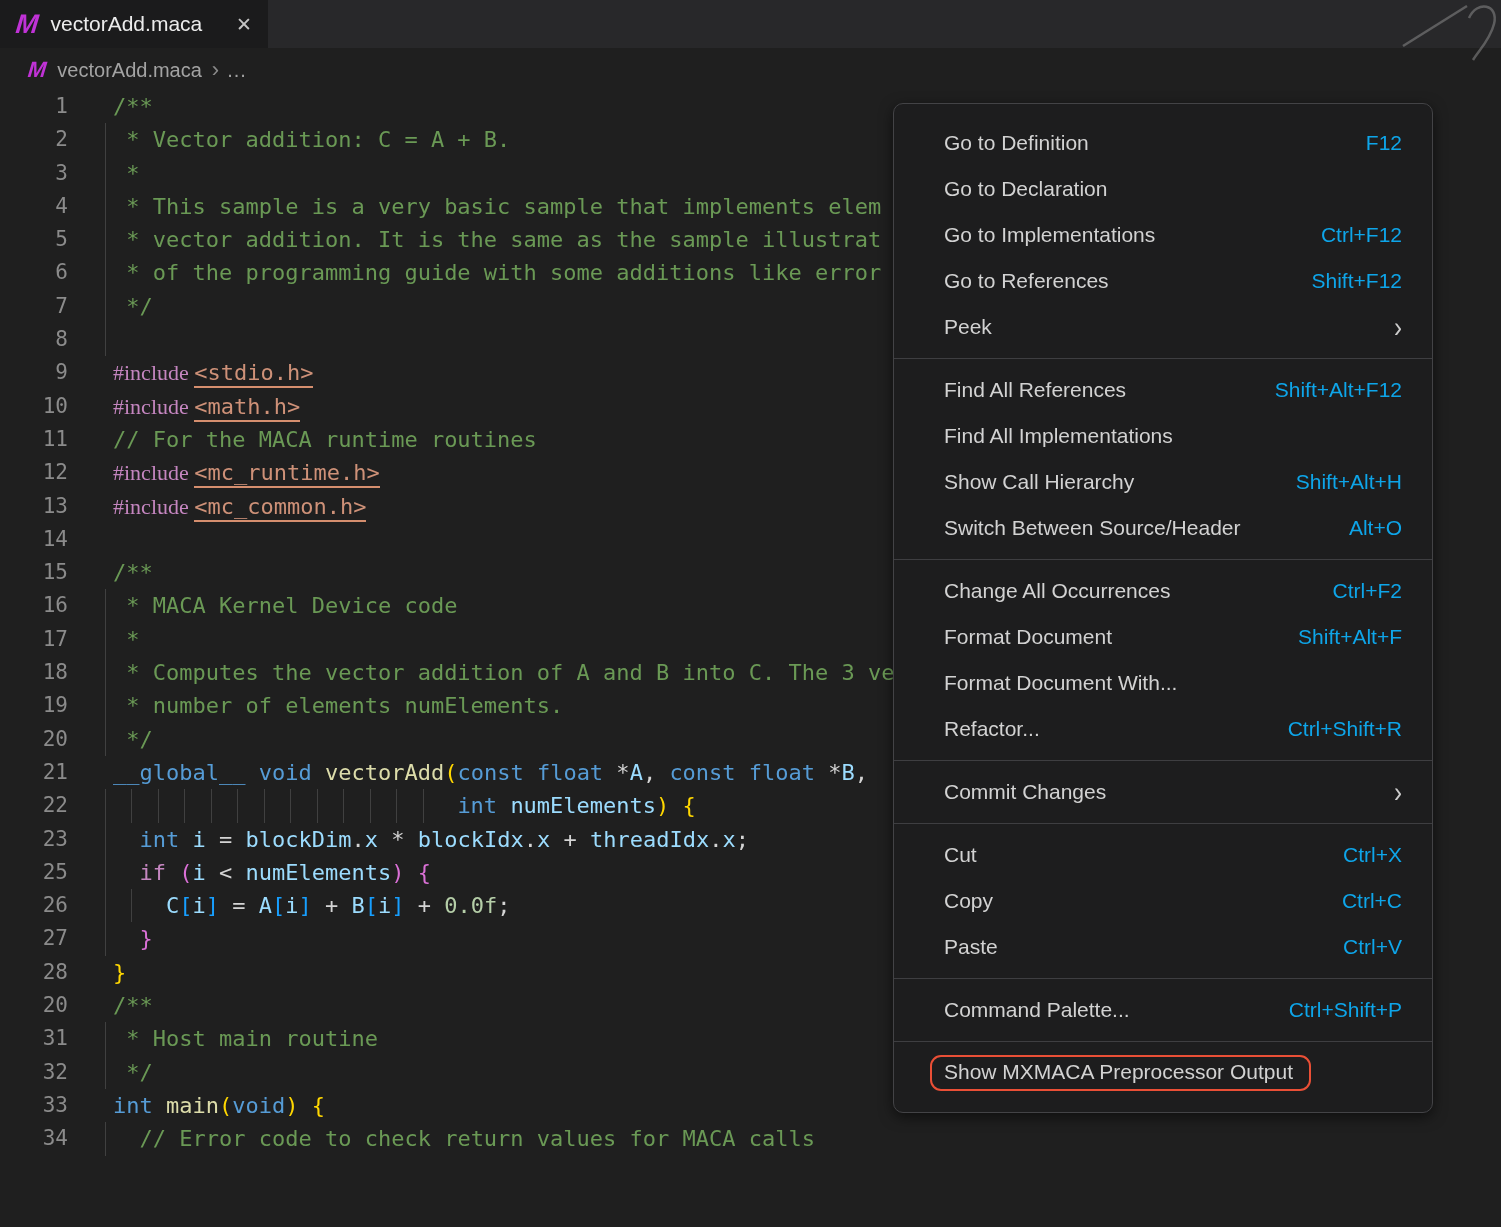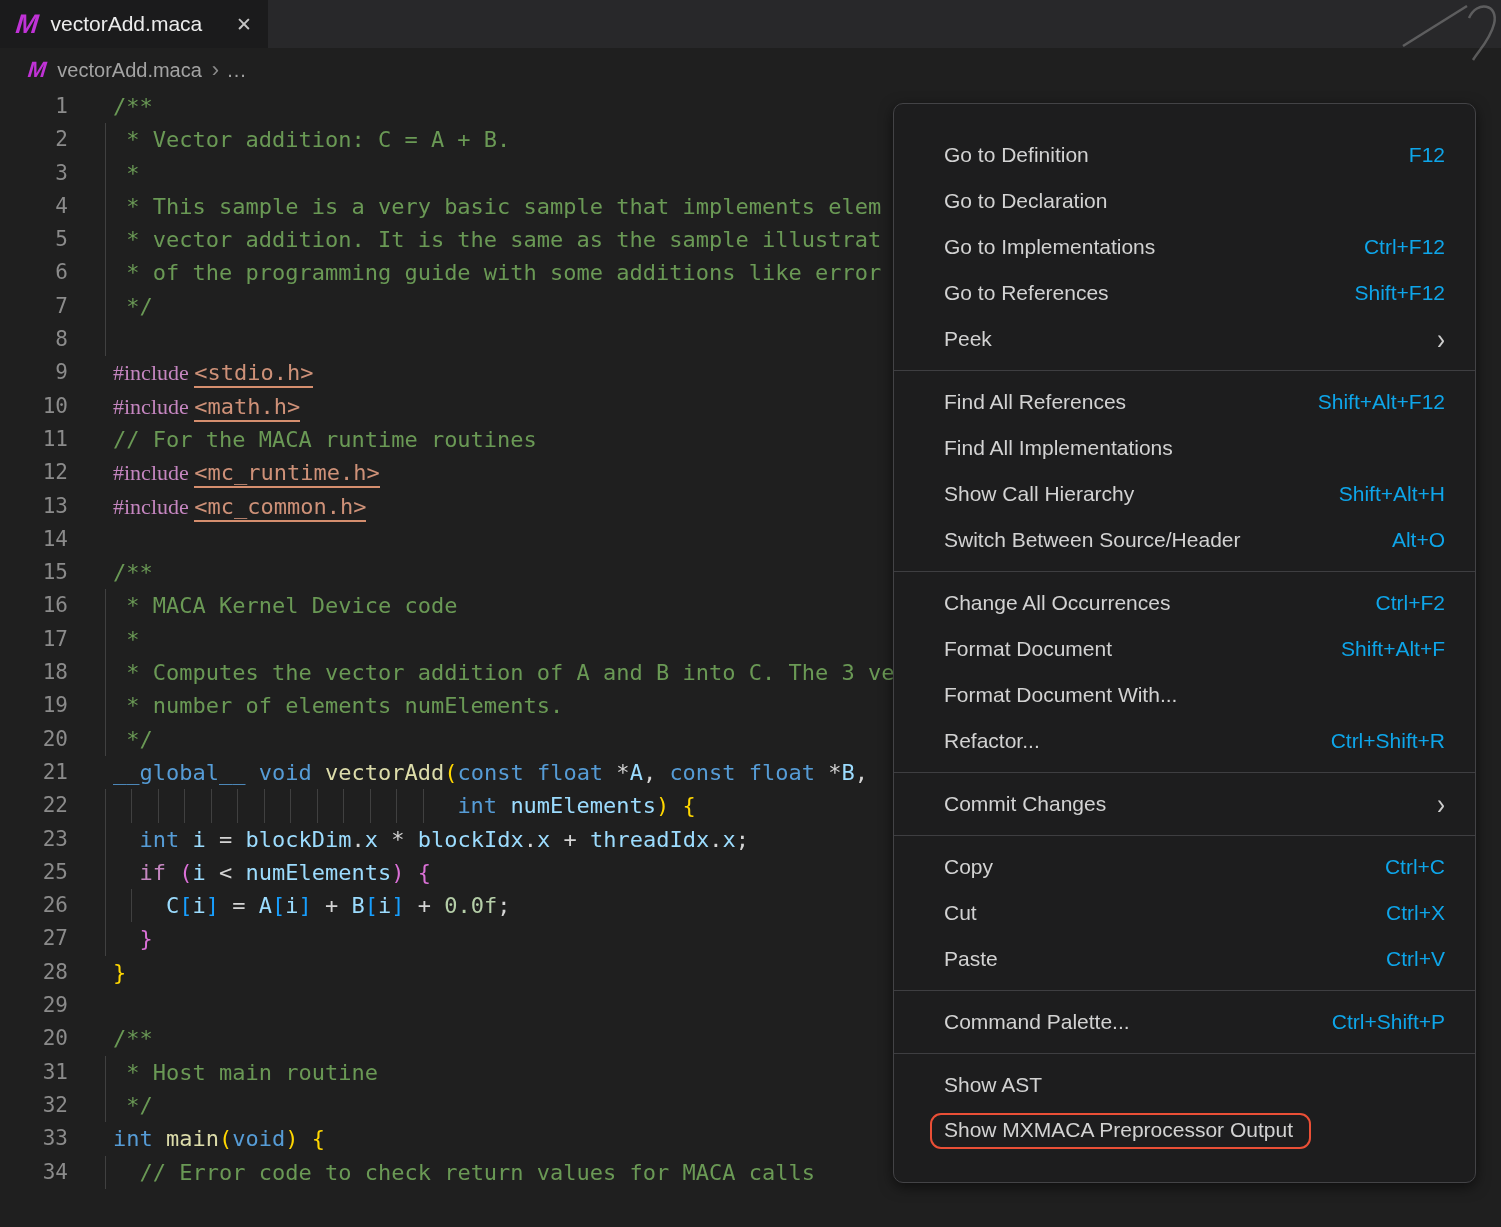--- a/index.html
+++ b/index.html
@@ -49,23 +49,23 @@
   .kc{color:#C586C0;}
   .f {color:#DCDCAA;}
   .v {color:#9CDCFE;}
   .n {color:#B5CEA8;}
   .o {color:#D4D4D4;}
   .b1{color:#FFD700;}
   .b2{color:#DA70D6;}
   .b3{color:#179FFF;}
   
   #menu{
-    position:absolute;left:893px;top:103px;width:583px;box-sizing:border-box;
+    position:absolute;left:893px;top:103px;width:540px;box-sizing:border-box;
     background:#1d1d1e;border:1px solid #434346;border-radius:10px;
-    box-shadow:0 4px 14px rgba(0,0,0,.55);padding:28px 0;z-index:10;
+    box-shadow:0 4px 14px rgba(0,0,0,.55);padding:16px 0;z-index:10;
   }
   .mi{
     height:46px;display:flex;align-items:center;
     padding:0 30px 0 50px;color:#d2d2d2;font-size:21px;cursor:default;
   }
   .mi .lbl{white-space:nowrap;}
   .mi .sc{margin-left:auto;color:#0ea5e9;font-size:21px;}
   .mi .chev{margin-left:auto;color:#cccccc;font-size:24px;transform:scaleY(1.25);line-height:1;}
   .msep{height:1px;background:#3e3e41;margin:8px 0;}
   .hlbox{
@@ -119,21 +119,20 @@
     <div class="code-line"><span class="ln">18</span><span class="lc"><span class="guide" style="left: calc(0ch - 8px);"></span><span class="tok c"> * Computes the vector addition of A and B into C. The 3 ve</span></span></div>
     <div class="code-line"><span class="ln">19</span><span class="lc"><span class="guide" style="left: calc(0ch - 8px);"></span><span class="tok c"> * number of elements numElements.</span></span></div>
     <div class="code-line"><span class="ln">20</span><span class="lc"><span class="guide" style="left: calc(0ch - 8px);"></span><span class="tok c"> */</span></span></div>
     <div class="code-line"><span class="ln">21</span><span class="lc"><span class="tok k">__global__</span><span class="tok o"> </span><span class="tok k">void</span><span class="tok o"> </span><span class="tok f">vectorAdd</span><span class="tok b1">(</span><span class="tok k">const</span><span class="tok o"> </span><span class="tok k">float</span><span class="tok o"> *</span><span class="tok v">A</span><span class="tok o">, </span><span class="tok k">const</span><span class="tok o"> </span><span class="tok k">float</span><span class="tok o"> *</span><span class="tok v">B</span><span class="tok o">,</span></span></div>
     <div class="code-line"><span class="ln">22</span><span class="lc"><span class="guide" style="left: calc(0ch - 8px);"></span><span class="guide" style="left: calc(2ch - 8px);"></span><span class="guide" style="left: calc(4ch - 8px);"></span><span class="guide" style="left: calc(6ch - 8px);"></span><span class="guide" style="left: calc(8ch - 8px);"></span><span class="guide" style="left: calc(10ch - 8px);"></span><span class="guide" style="left: calc(12ch - 8px);"></span><span class="guide" style="left: calc(14ch - 8px);"></span><span class="guide" style="left: calc(16ch - 8px);"></span><span class="guide" style="left: calc(18ch - 8px);"></span><span class="guide" style="left: calc(20ch - 8px);"></span><span class="guide" style="left: calc(22ch - 8px);"></span><span class="guide" style="left: calc(24ch - 8px);"></span><span class="tok o">                          </span><span class="tok k">int</span><span class="tok o"> </span><span class="tok v">numElements</span><span class="tok b1">)</span><span class="tok o"> </span><span class="tok b1">{</span></span></div>
     <div class="code-line"><span class="ln">23</span><span class="lc"><span class="guide" style="left: calc(0ch - 8px);"></span><span class="tok o">  </span><span class="tok k">int</span><span class="tok o"> </span><span class="tok v">i</span><span class="tok o"> = </span><span class="tok v">blockDim</span><span class="tok o">.</span><span class="tok v">x</span><span class="tok o"> * </span><span class="tok v">blockIdx</span><span class="tok o">.</span><span class="tok v">x</span><span class="tok o"> + </span><span class="tok v">threadIdx</span><span class="tok o">.</span><span class="tok v">x</span><span class="tok o">;</span></span></div>
     <div class="code-line"><span class="ln">25</span><span class="lc"><span class="guide" style="left: calc(0ch - 8px);"></span><span class="tok o">  </span><span class="tok kc">if</span><span class="tok o"> </span><span class="tok b2">(</span><span class="tok v">i</span><span class="tok o"> &lt; </span><span class="tok v">numElements</span><span class="tok b2">)</span><span class="tok o"> </span><span class="tok b2">{</span></span></div>
     <div class="code-line"><span class="ln">26</span><span class="lc"><span class="guide" style="left: calc(0ch - 8px);"></span><span class="guide" style="left: calc(2ch - 8px);"></span><span class="tok o">    </span><span class="tok v">C</span><span class="tok b3">[</span><span class="tok v">i</span><span class="tok b3">]</span><span class="tok o"> = </span><span class="tok v">A</span><span class="tok b3">[</span><span class="tok v">i</span><span class="tok b3">]</span><span class="tok o"> + </span><span class="tok v">B</span><span class="tok b3">[</span><span class="tok v">i</span><span class="tok b3">]</span><span class="tok o"> + </span><span class="tok n">0.0f</span><span class="tok o">;</span></span></div>
     <div class="code-line"><span class="ln">27</span><span class="lc"><span class="guide" style="left: calc(0ch - 8px);"></span><span class="tok o">  </span><span class="tok b2">}</span></span></div>
     <div class="code-line"><span class="ln">28</span><span class="lc"><span class="tok b1">}</span></span></div>
-    <div class="code-line"><span class="ln">29</span><span class="lc"></span></div>
     <div class="code-line"><span class="ln">20</span><span class="lc"><span class="tok c">/**</span></span></div>
     <div class="code-line"><span class="ln">31</span><span class="lc"><span class="guide" style="left: calc(0ch - 8px);"></span><span class="tok c"> * Host main routine</span></span></div>
     <div class="code-line"><span class="ln">32</span><span class="lc"><span class="guide" style="left: calc(0ch - 8px);"></span><span class="tok c"> */</span></span></div>
     <div class="code-line"><span class="ln">33</span><span class="lc"><span class="tok k">int</span><span class="tok o"> </span><span class="tok f">main</span><span class="tok b1">(</span><span class="tok k">void</span><span class="tok b1">)</span><span class="tok o"> </span><span class="tok b1">{</span></span></div>
     <div class="code-line"><span class="ln">34</span><span class="lc"><span class="guide" style="left: calc(0ch - 8px);"></span><span class="tok o">  </span><span class="tok c">// Error code to check return values for MACA calls</span></span></div>
   </div>
 
 <div id="menu">
     <div class="mi">
       <span class="lbl">Go to Definition</span>
@@ -186,36 +185,33 @@
       <span class="lbl">Refactor...</span>
       <span class="sc">Ctrl+Shift+R</span>
     </div>
     <div class="msep"></div>
     <div class="mi">
       <span class="lbl">Commit Changes</span>
       <span class="chev">›</span>
     </div>
     <div class="msep"></div>
     <div class="mi">
+      <span class="lbl">Cut</span>
+      <span class="sc">Ctrl+X</span>
+    </div>
+    <div class="mi">
       <span class="lbl">Copy</span>
       <span class="sc">Ctrl+C</span>
     </div>
     <div class="mi">
-      <span class="lbl">Cut</span>
-      <span class="sc">Ctrl+X</span>
-    </div>
-    <div class="mi">
       <span class="lbl">Paste</span>
       <span class="sc">Ctrl+V</span>
     </div>
     <div class="msep"></div>
     <div class="mi">
       <span class="lbl">Command Palette...</span>
       <span class="sc">Ctrl+Shift+P</span>
     </div>
     <div class="msep"></div>
     <div class="mi">
-      <span class="lbl">Show AST</span>
-    </div>
-    <div class="mi">
       <span class="hlbox"><span class="lbl">Show MXMACA Preprocessor Output</span></span>
     </div>
   </div>
 
 </body></html>

